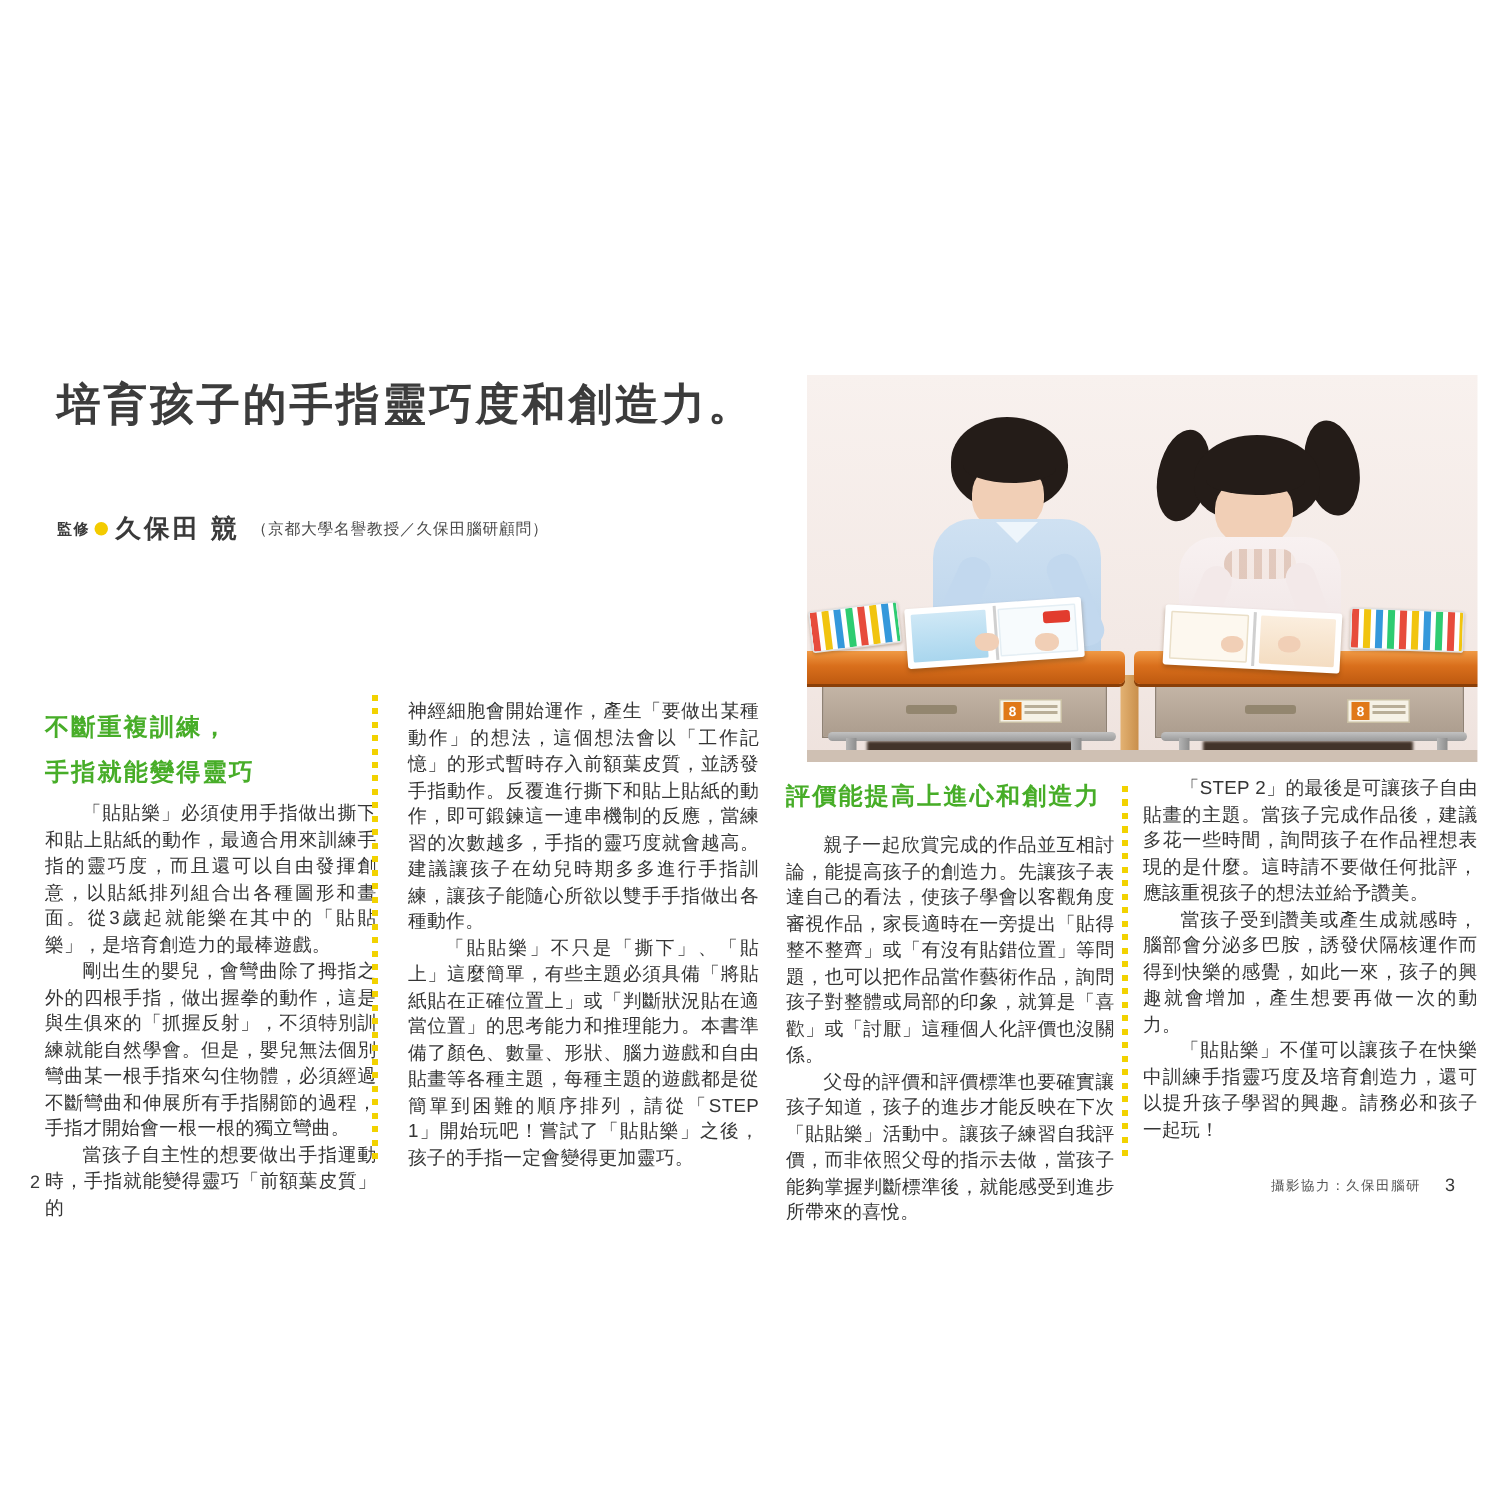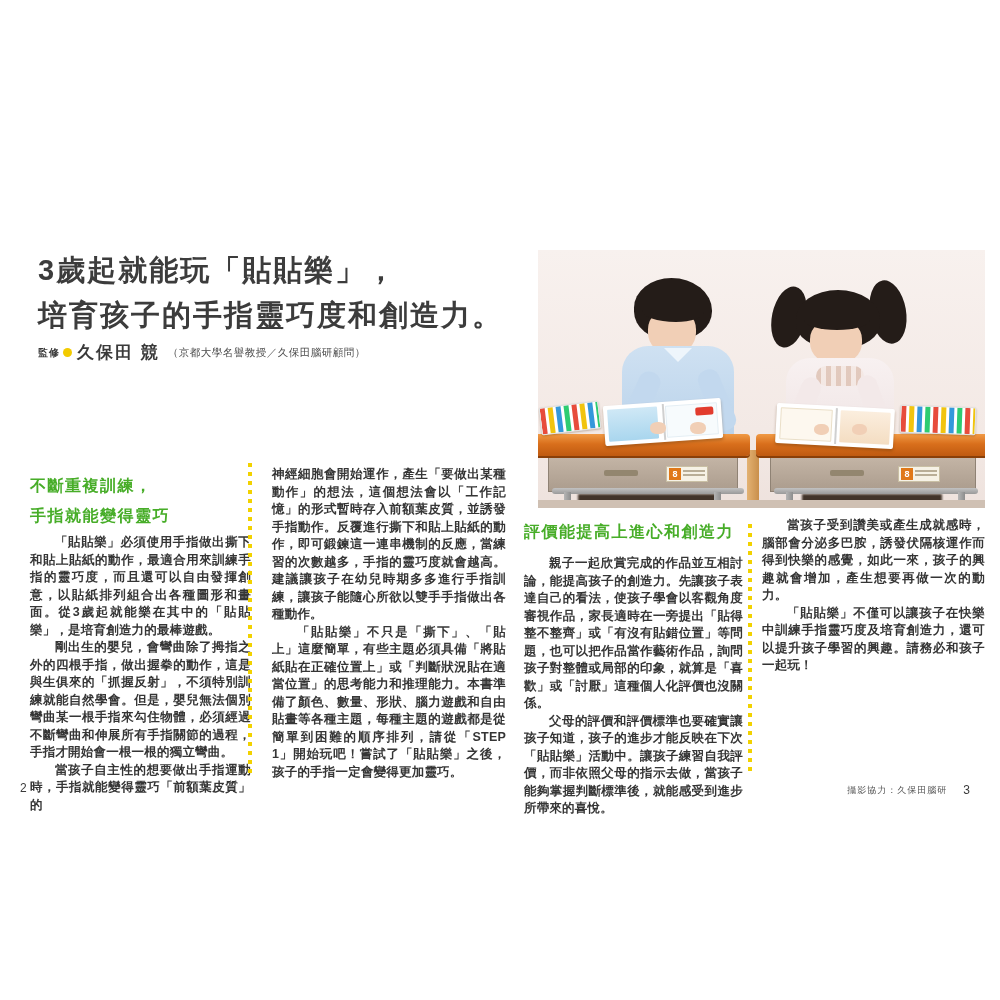--- a/index.html
+++ b/index.html
@@ -23,21 +23,21 @@
   #author .role { font-size:10px; font-weight:bold; letter-spacing:1px; }
   #author .dot { width:9px; height:9px; border-radius:50%; background:#f3cb00; margin:0 5px 0 3px; }
   #author .name { font-size:17px; font-weight:bold; letter-spacing:2px; }
   #author .affil { font-size:10.5px; margin-left:8px; color:#4a4a4a; letter-spacing:0.5px; }
 
   
   .col { top:471px; }
   .green-head { color:#47ad28; font-weight:bold; font-size:16px; line-height:30px;
                 letter-spacing:1.5px; margin-bottom:3px; }
   .body-text { font-size:12.5px; line-height:17.5px; color:#353535; text-align:justify;
-               letter-spacing:0.2px;font-weight:bold; }
+               letter-spacing:0.2px; }
   .indent { text-indent:2em; }
   #col1 { left:30px;  width:221px; }
   #col2 { left:272px; width:234px; top:466px; }
   #col3 { left:524px; width:219px; top:517px; }
   #col4 { left:762px; width:223px; top:517px; }
   #col3 .green-head, #col4 .green-head { margin-bottom:8px; }
 
   .dotted-divider { width:4px;
       background-image:repeating-linear-gradient(to bottom,#f2d200 0 4px,transparent 4px 9px); }
   #divider1 { left:248px; top:463px; height:312px; }
@@ -145,21 +145,20 @@
   #sheet-boy  { left:2px;   top:154px; width:60px; transform:rotate(-7deg); }
   #sheet-girl { left:362px; top:156px; width:76px; transform:rotate(2deg); }
 </style>
 </head>
 <body>
 
 <div id="spread">
 
 
   <div id="title" class="abs">
-    <div>3歲起就能玩「貼貼樂」，</div>
     <div>培育孩子的手指靈巧度和創造力。</div>
   </div>
 
   <div id="author" class="abs">
     <span class="role">監修</span>
     <span class="dot"></span>
     <span class="name">久保田 競</span>
     <span class="affil">（京都大學名譽教授／久保田腦研顧問）</span>
   </div>
 
@@ -249,20 +248,21 @@
 
   <div id="col3" class="abs col">
     <div class="green-head">評價能提高上進心和創造力</div>
     <p class="body-text indent">親子一起欣賞完成的作品並互相討論，能提高孩子的創造力。先讓孩子表達自己的看法，使孩子學會以客觀角度審視作品，家長適時在一旁提出「貼得整不整齊」或「有沒有貼錯位置」等問題，也可以把作品當作藝術作品，詢問孩子對整體或局部的印象，就算是「喜歡」或「討厭」這種個人化評價也沒關係。</p>
     <p class="body-text indent">父母的評價和評價標準也要確實讓孩子知道，孩子的進步才能反映在下次「貼貼樂」活動中。讓孩子練習自我評價，而非依照父母的指示去做，當孩子能夠掌握判斷標準後，就能感受到進步所帶來的喜悅。</p>
   </div>
 
   <div id="divider2" class="abs dotted-divider"></div>
 
   <div id="col4" class="abs col">
+    <p class="body-text indent">「STEP 2」的最後是可讓孩子自由貼畫的主題。當孩子完成作品後，建議多花一些時間，詢問孩子在作品裡想表現的是什麼。這時請不要做任何批評，應該重視孩子的想法並給予讚美。</p>
     <p class="body-text indent">當孩子受到讚美或產生成就感時，腦部會分泌多巴胺，誘發伏隔核運作而得到快樂的感覺，如此一來，孩子的興趣就會增加，產生想要再做一次的動力。</p>
     <p class="body-text indent">「貼貼樂」不僅可以讓孩子在快樂中訓練手指靈巧度及培育創造力，還可以提升孩子學習的興趣。請務必和孩子一起玩！</p>
   </div>
 
   <div id="page-num-left" class="abs">2</div>
   <div id="footer-right" class="abs">
     <span id="footer-credit">攝影協力：久保田腦研</span>
     <span id="page-num-right">3</span>
   </div>
 

